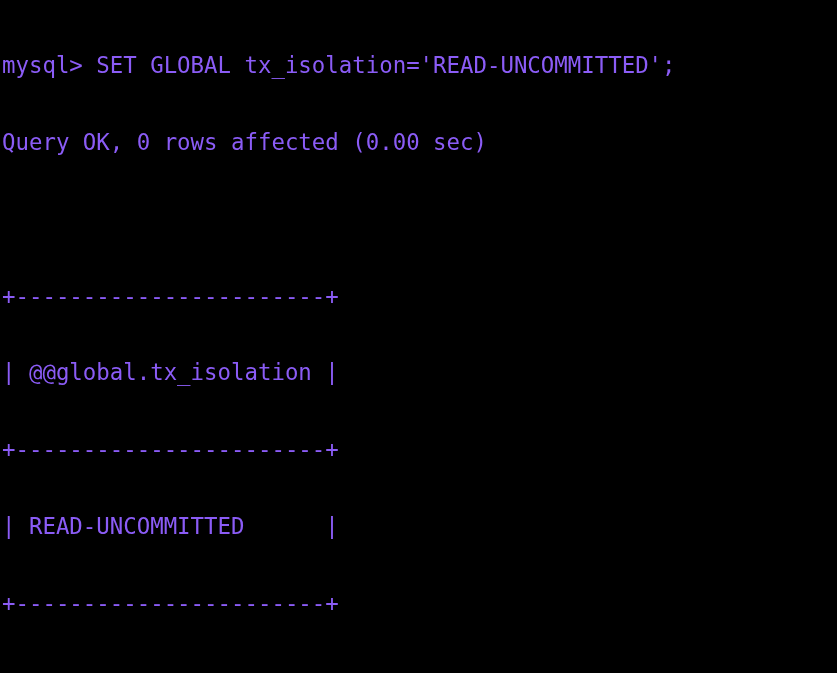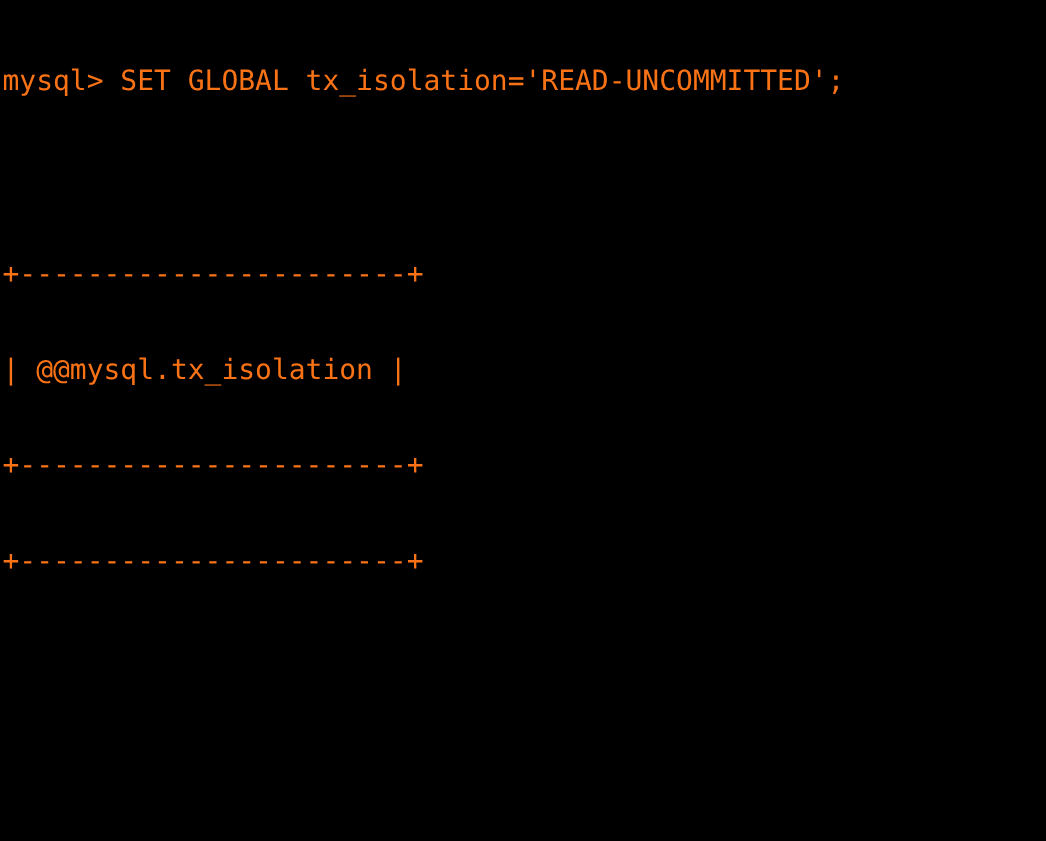--- a/index.html
+++ b/index.html
@@ -10,21 +10,21 @@
   }
   body {
     width: 837px;
     height: 673px;
     overflow: hidden;
   }
   #terminal {
     width: 837px;
     height: 673px;
     background: #000000;
-    color: #f97316;
+    color: #8b5cf6;
     font-family: "DejaVu Sans Mono", "Liberation Mono", monospace;
     font-size: 19.6px;
     line-height: 25.6px;
     letter-spacing: 0px;
     padding: 2px 0 0 2px;
     box-sizing: border-box;
     white-space: pre;
     overflow: hidden;
     -webkit-font-smoothing: none;
   }
@@ -35,24 +35,26 @@
   }
   .line.blank {
     height: 25.6px;
   }
 </style>
 </head>
 <body>
 
 <div id="terminal" style="font-size: 22.38px;">
   <div class="line">mysql&gt; SET GLOBAL tx_isolation='READ-UNCOMMITTED';</div>
+  <div class="line">Query OK, 0 rows affected (0.00 sec)</div>
   <div class="line blank"></div>
   <div class="line">+-----------------------+</div>
-  <div class="line">| @@mysql.tx_isolation |</div>
+  <div class="line">| @@global.tx_isolation |</div>
   <div class="line">+-----------------------+</div>
+  <div class="line">| READ-UNCOMMITTED      |</div>
   <div class="line">+-----------------------+</div>
   
   
   
   
   
   
   
   
   

